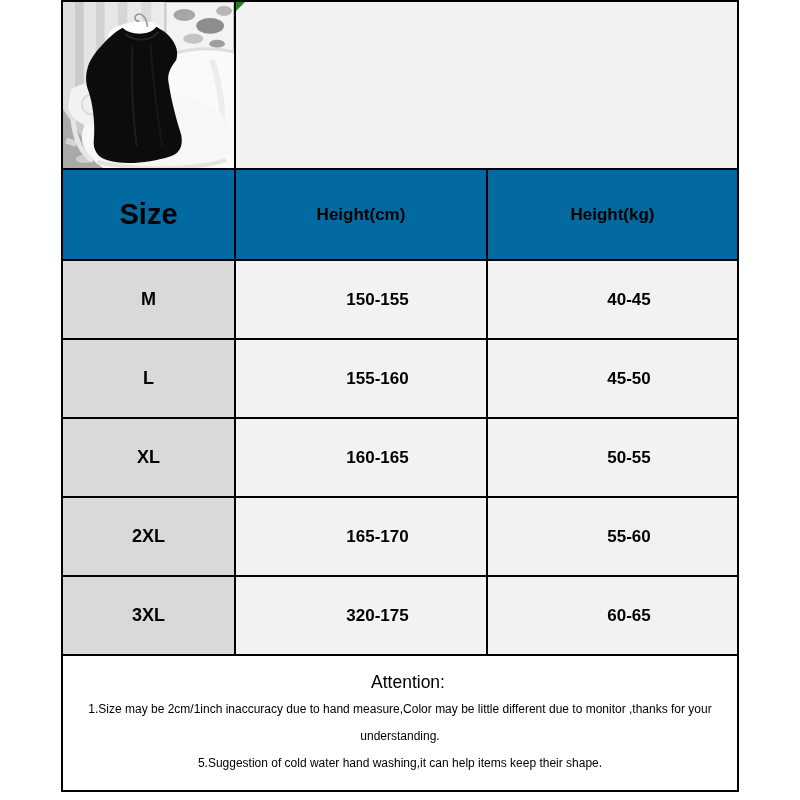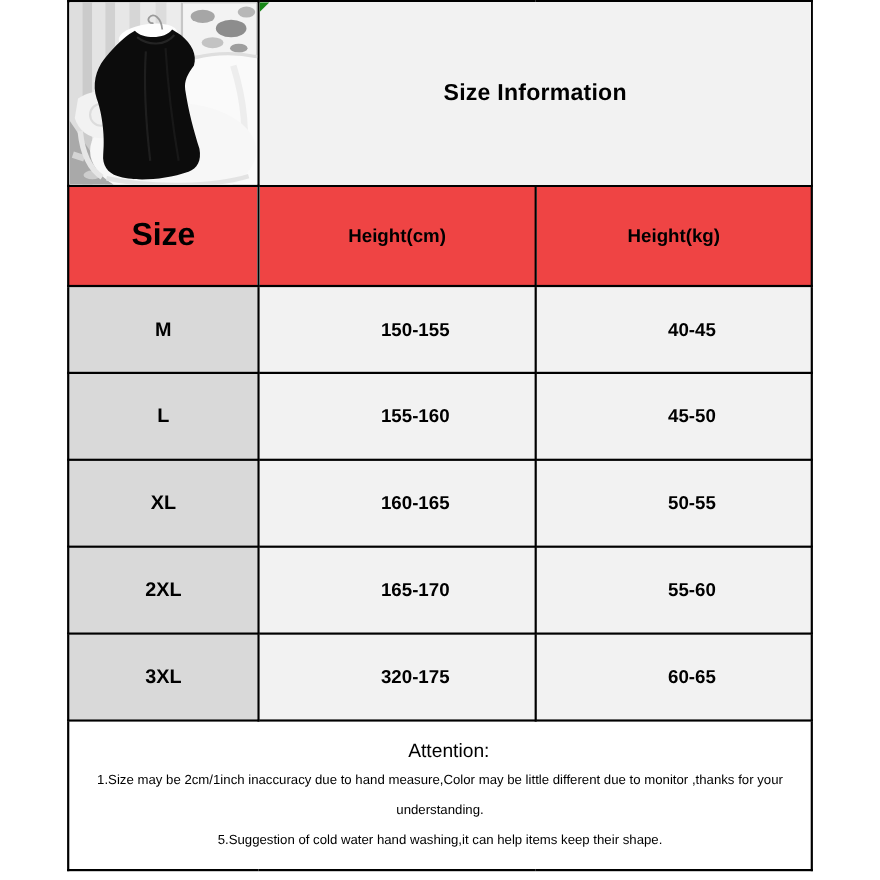--- a/index.html
+++ b/index.html
@@ -51,21 +51,21 @@
   .corner-flag {
     position: absolute;
     top: 0;
     left: 0;
     width: 0;
     height: 0;
     border-top: 9px solid #178717;
     border-right: 9px solid transparent;
   }
 
-  tr.header-row th { background: #ef4444; }
+  tr.header-row th { background: #0369a1; }
   th.size-head { font-size: 29px; font-weight: 700; }
   th.col-head  { font-size: 17px; font-weight: 700; }
 
   tr.data-row th {
     background: #d9d9d9;
     font-size: 18px;
     font-weight: 700;
   }
   tr.data-row td {
     background: #f2f2f2;
@@ -161,21 +161,20 @@
                    C33,120 29,98 25,88
                    C21,76 24,62 32,52
                    C38,44 48,34 55,29 Z" fill="#0c0c0c"></path>
           <path d="M70,45 C68,75 70,110 74,145" stroke="#1e1e1e" stroke-width="2" fill="none"></path>
           <path d="M88,42 C90,75 94,110 100,145" stroke="#181818" stroke-width="2" fill="none"></path>
           <path d="M62,32 C72,40 88,40 96,30" stroke="#242424" stroke-width="2" fill="none"></path>
         </svg>
       </td>
       <td class="title-cell" colspan="2">
         <span class="corner-flag"></span>
-        <span class="title-text">Size Information</span>
       </td>
     </tr>
 
     <tr class="header-row">
       <th class="size-head">Size</th>
       <th class="col-head">Height(cm)</th>
       <th class="col-head">Height(kg)</th>
     </tr>
 
     <tr class="data-row">

